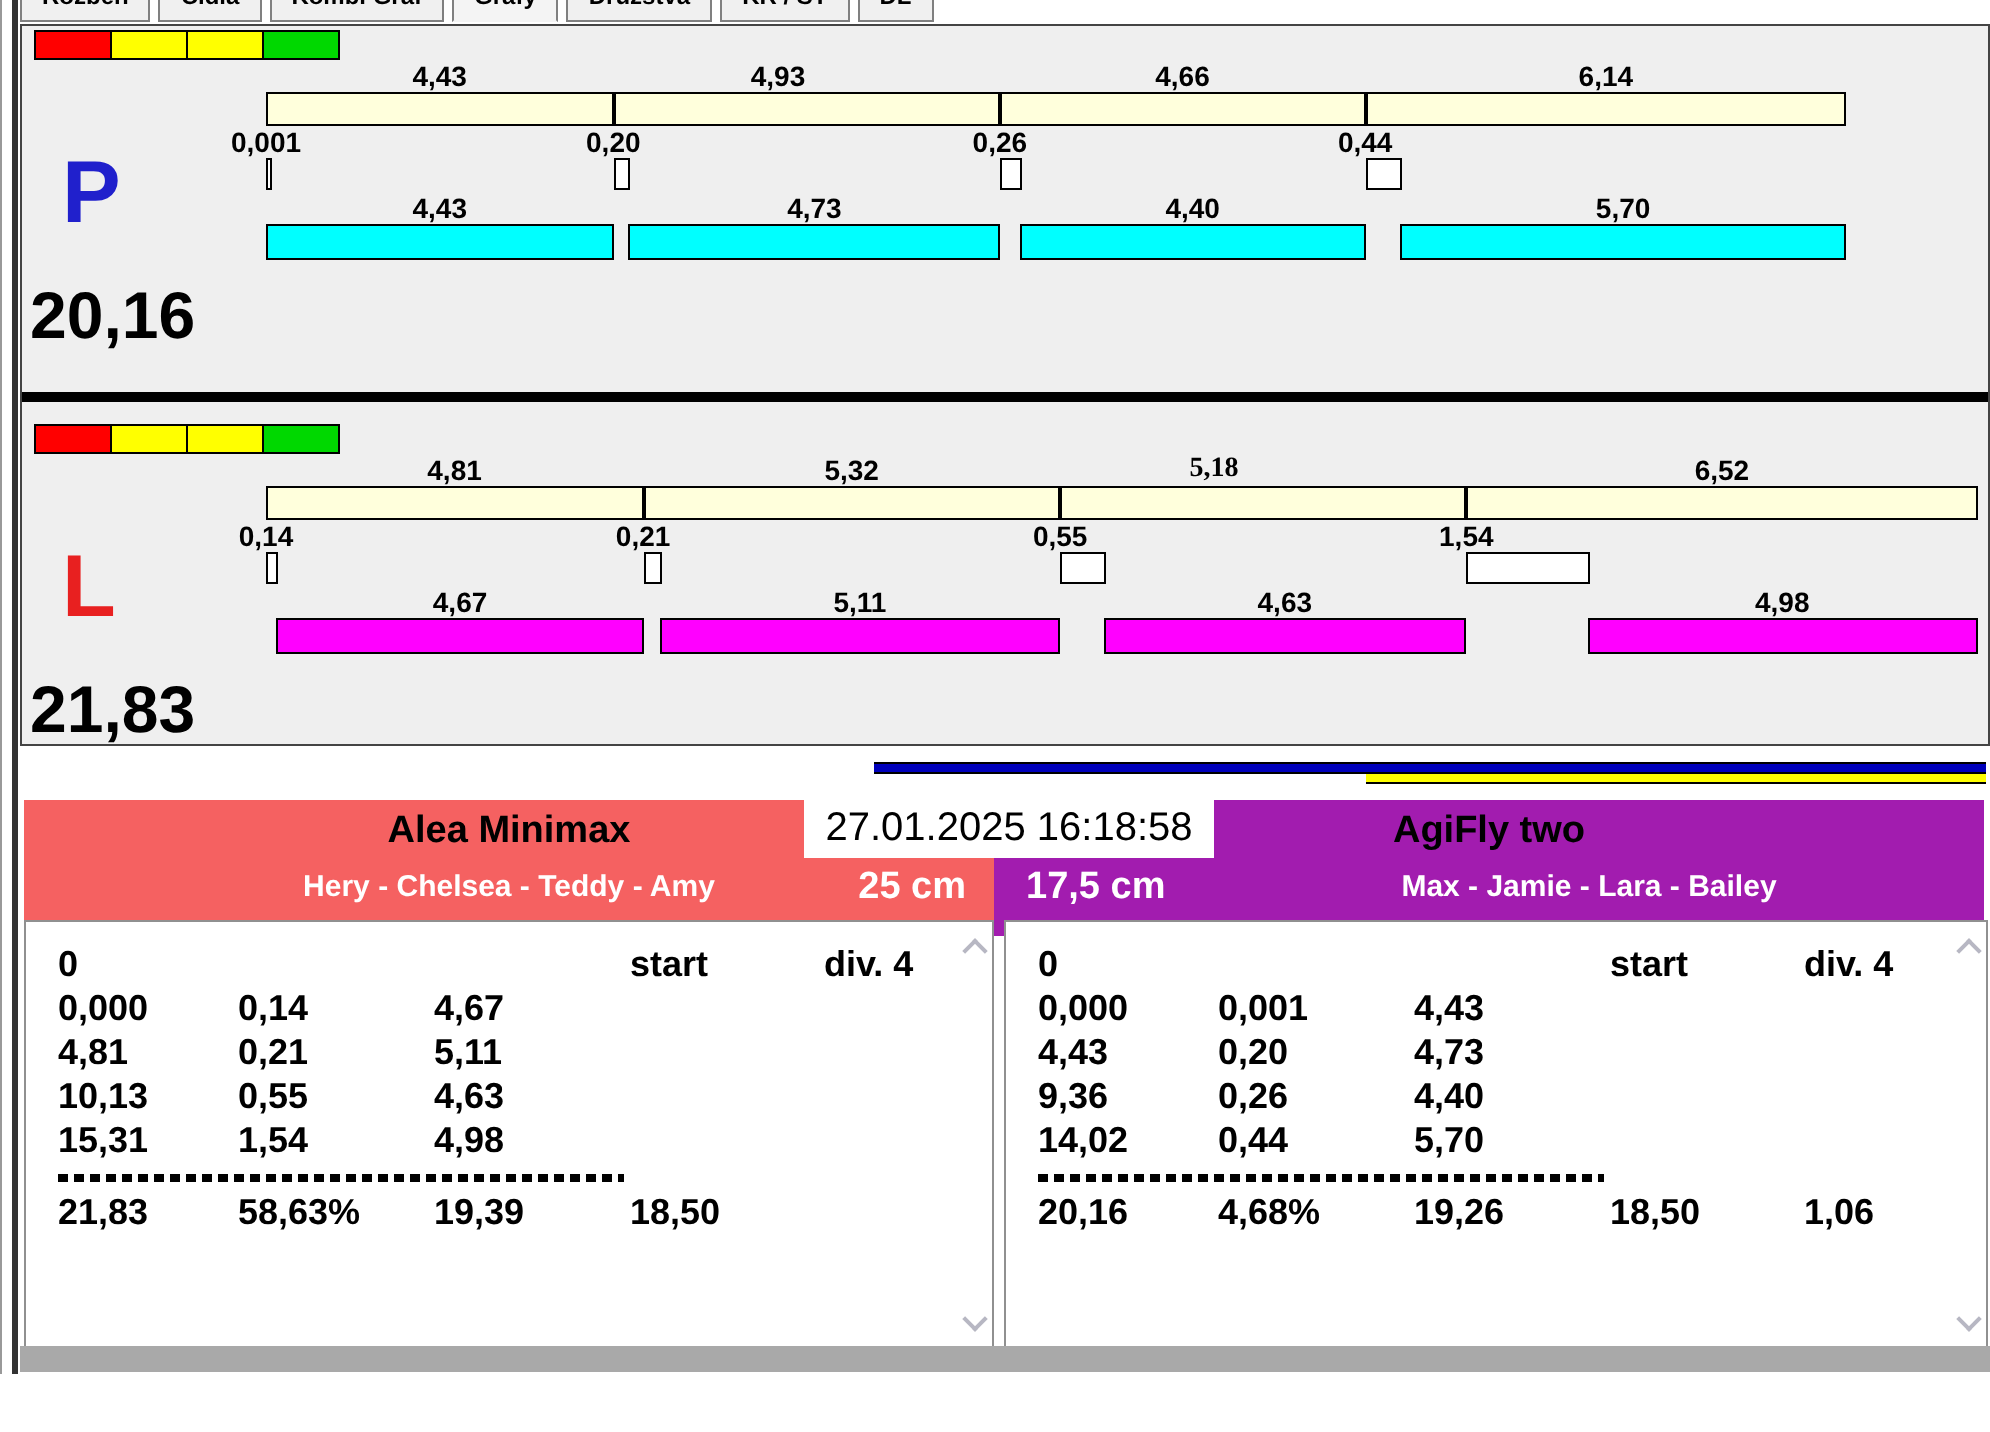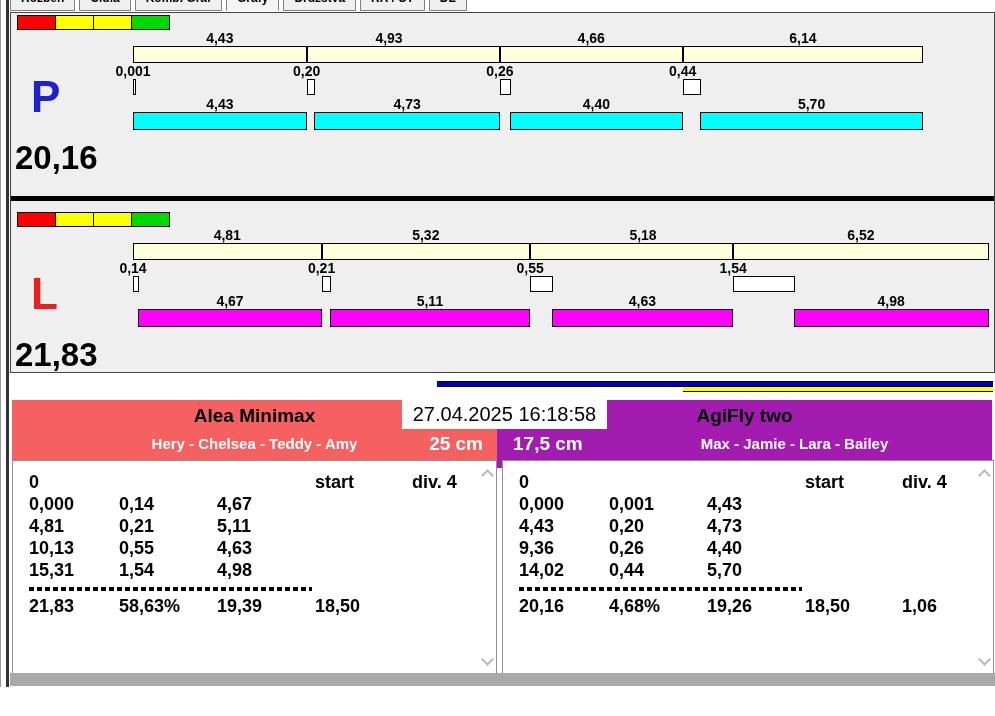--- a/index.html
+++ b/index.html
@@ -120,21 +120,21 @@
         <div class="pause-label" style="left: 122px; top: 59px;">0,14</div>
         <div class="pause-box" style="left: 122px; width: 4.488px; top: 75px;"></div>
         <div class="run-label" style="left: 219.02px; top: 92px;">4,67</div>
         <div class="run-bar" style="left: 127.488px; width: 181.064px; top: 108px; background: rgb(255, 0, 255);"></div>
         <div class="seg-label" style="left: 414.824px; top: 26px;">5,32</div>
         <div class="cream-seg" style="left: 310.552px; width: 206.544px; top: 42px;"></div>
         <div class="pause-label" style="left: 310.552px; top: 59px;">0,21</div>
         <div class="pause-box" style="left: 310.552px; width: 7.232px; top: 75px;"></div>
         <div class="run-label" style="left: 418.94px; top: 92px;">5,11</div>
         <div class="run-bar" style="left: 318.784px; width: 198.312px; top: 108px; background: rgb(255, 0, 255);"></div>
-        <div class="seg-label" style="left: 632px; top: 26px;">5,18</div>
+        <div class="seg-label" style="left: 596px; top: 26px; font-family: Liberation Serif, serif;">5,18</div>
         <div class="cream-seg" style="left: 519.096px; width: 201.056px; top: 42px;"></div>
         <div class="pause-label" style="left: 519.096px; top: 59px;">0,55</div>
         <div class="pause-box" style="left: 519.096px; width: 20.56px; top: 75px;"></div>
         <div class="run-label" style="left: 631.404px; top: 92px;">4,63</div>
         <div class="run-bar" style="left: 540.656px; width: 179.496px; top: 108px; background: rgb(255, 0, 255);"></div>
         <div class="seg-label" style="left: 849.944px; top: 26px;">6,52</div>
         <div class="cream-seg" style="left: 722.152px; width: 253.584px; top: 42px;"></div>
         <div class="pause-label" style="left: 722.152px; top: 59px;">1,54</div>
         <div class="pause-box" style="left: 722.152px; width: 59.368px; top: 75px;"></div>
         <div class="run-label" style="left: 880.128px; top: 92px;">4,98</div>
@@ -156,21 +156,21 @@
   </div>
 
   <div class="team-header" id="hdr-1" style="left: 497px; width: 495px; background: #a21caf;">
     <div class="team-name">AgiFly two</div>
     <div class="team-sub">
       <span class="team-members" style="padding-left:100px;">Max - Jamie - Lara - Bailey</span>
       <span class="height-badge" style="left:16px;">17,5 cm</span>
     </div>
   </div>
 
-  <div class="timestamp">27.04.2025 16:18:58</div>
+  <div class="timestamp">27.01.2025 16:18:58</div>
 
   <div class="ttable" id="table-0" style="left:12px;width:483px;">
     <div class="tbody">
         <div class="trow">
           <span>0</span>
           <span></span>
           <span></span>
           <span>start</span>
           <span>div. 4</span>
         </div>

